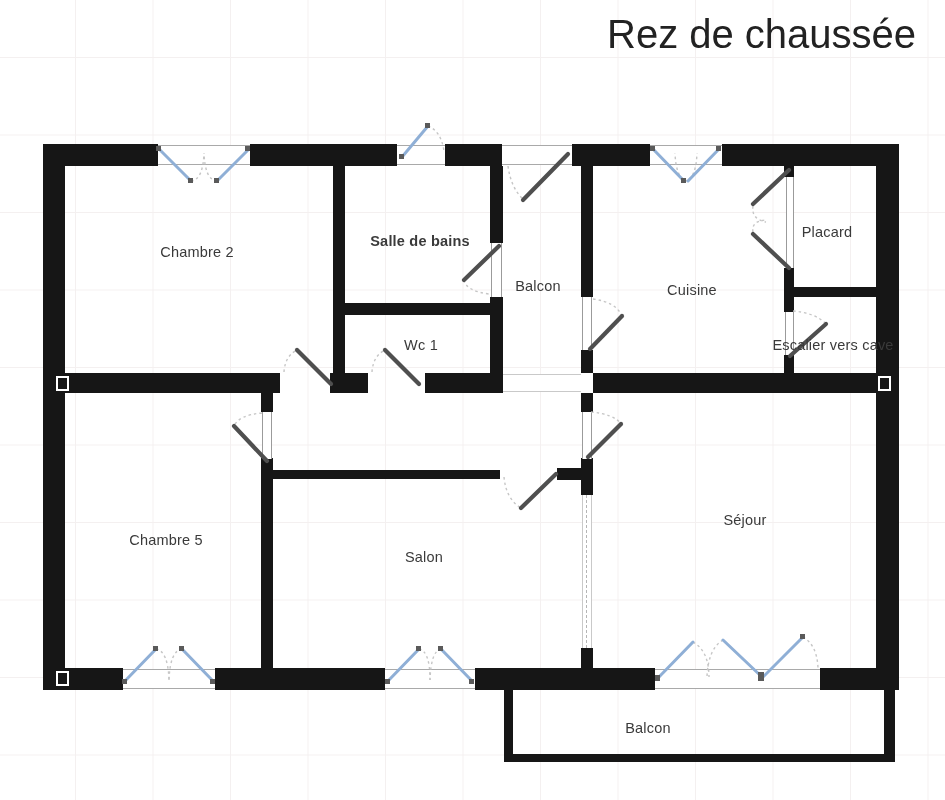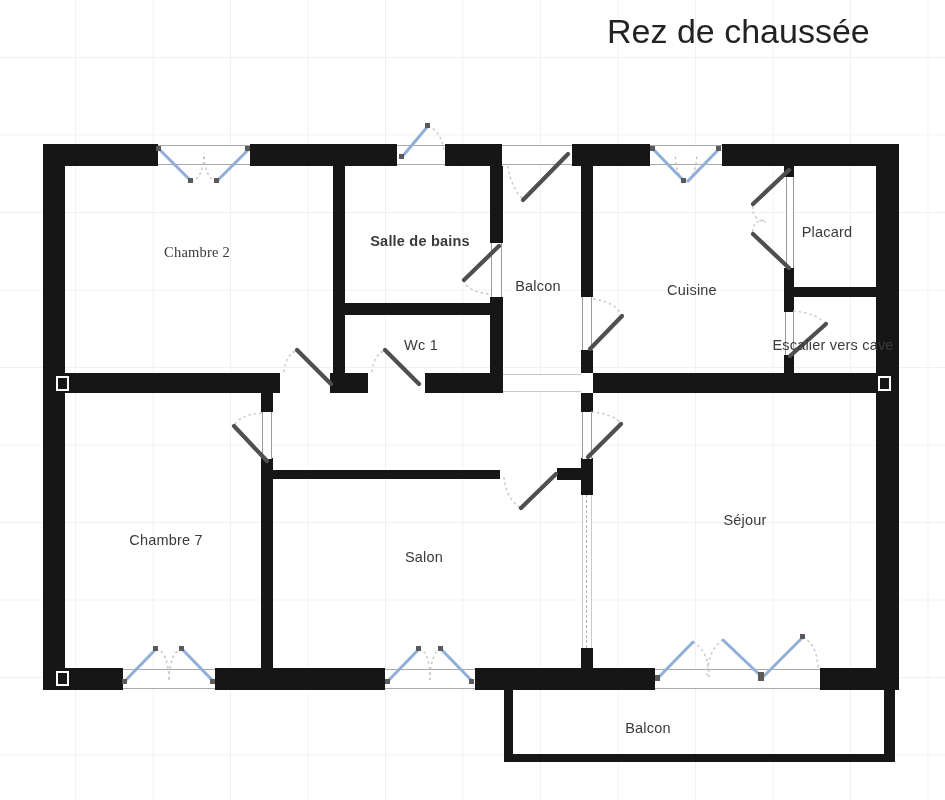--- a/index.html
+++ b/index.html
@@ -14,21 +14,21 @@
     font-family:"Liberation Sans", sans-serif;
   }
   .wall{position:absolute;background:#161616;}
   .opening{position:absolute;background:#ffffff;border-top:1px solid #a9a9a9;border-bottom:1px solid #a9a9a9;box-sizing:border-box;}
   .frame-v{position:absolute;background:#ffffff;border-left:1px solid #9b9b9b;border-right:1px solid #9b9b9b;box-sizing:border-box;}
   .pass-h{position:absolute;background:#ffffff;border-top:1px solid #c9c9c9;border-bottom:1px solid #c9c9c9;box-sizing:border-box;}
   .pass-v{position:absolute;background:#ffffff;border-left:1px solid #c9c9c9;border-right:1px solid #c9c9c9;box-sizing:border-box;}
   .dash-v{position:absolute;width:0;border-left:1px dashed #b5b5b5;}
   .notch{position:absolute;border:2px solid #ffffff;box-sizing:border-box;}
   .room-label{position:absolute;transform:translate(-50%,-50%);font-size:14.5px;color:#3a3a3a;white-space:nowrap;letter-spacing:0.2px;}
-  .plan-title{position:absolute;left:607px;top:12px;font-size:34px;color:#222222;white-space:nowrap;}
+  .plan-title{position:absolute;left:607px;top:12px;font-size:40px;color:#222222;white-space:nowrap;}
   .watermark{position:absolute;left:16px;top:21px;font-size:19px;color:#e4e4e4;white-space:nowrap;}
   svg.symbols{position:absolute;left:0;top:0;pointer-events:none;}
   svg .leaf{stroke:#4f4f4f;stroke-width:4.2;stroke-linecap:round;}
   svg .winleaf{stroke:#8fafd6;stroke-width:3;stroke-linecap:round;}
   svg .arc{stroke:#c6c6c6;stroke-width:1.4;fill:none;stroke-dasharray:2.5 3;}
   svg .hinge{fill:#5a5a5a;}
 </style>
 </head>
 <body>
 
@@ -207,25 +207,25 @@
       <path class="arc" d="M803,637 Q817,645 818,668"></path>
       <line class="winleaf" x1="658" y1="678" x2="693" y2="642"></line>
       <line class="winleaf" x1="723" y1="640" x2="762" y2="677"></line>
       <line class="winleaf" x1="763" y1="677" x2="803" y2="637"></line>
       <rect class="hinge" x="655" y="675" width="5" height="6"></rect>
       <rect class="hinge" x="758" y="672" width="6" height="9"></rect>
       <rect class="hinge" x="800" y="634" width="5" height="5"></rect>
     </g>
   </svg>
 
-  <div class="room-label" style="left:197px;top:252px;font-family:Liberation Serif, serif;">Chambre 2</div>
+  <div class="room-label" style="left:197px;top:252px;">Chambre 2</div>
   <div class="room-label" style="left:420px;top:241px;font-weight:bold;">Salle de bains</div>
   <div class="room-label" style="left:538px;top:286px;">Balcon</div>
   <div class="room-label" style="left:692px;top:290px;">Cuisine</div>
   <div class="room-label" style="left:827px;top:232px;">Placard</div>
   <div class="room-label" style="left:833px;top:345px;">Escalier vers cave</div>
   <div class="room-label" style="left:421px;top:345px;text-align:right;">Wc 1</div>
-  <div class="room-label" style="left:166px;top:540px;">Chambre 7</div>
+  <div class="room-label" style="left:166px;top:540px;">Chambre 5</div>
   <div class="room-label" style="left:424px;top:557px;">Salon</div>
   <div class="room-label" style="left:700px;top:520px;margin-left:45px;">Séjour</div>
   <div class="room-label" style="left:648px;top:728px;">Balcon</div>
 
 </div>
 
 </body></html>

